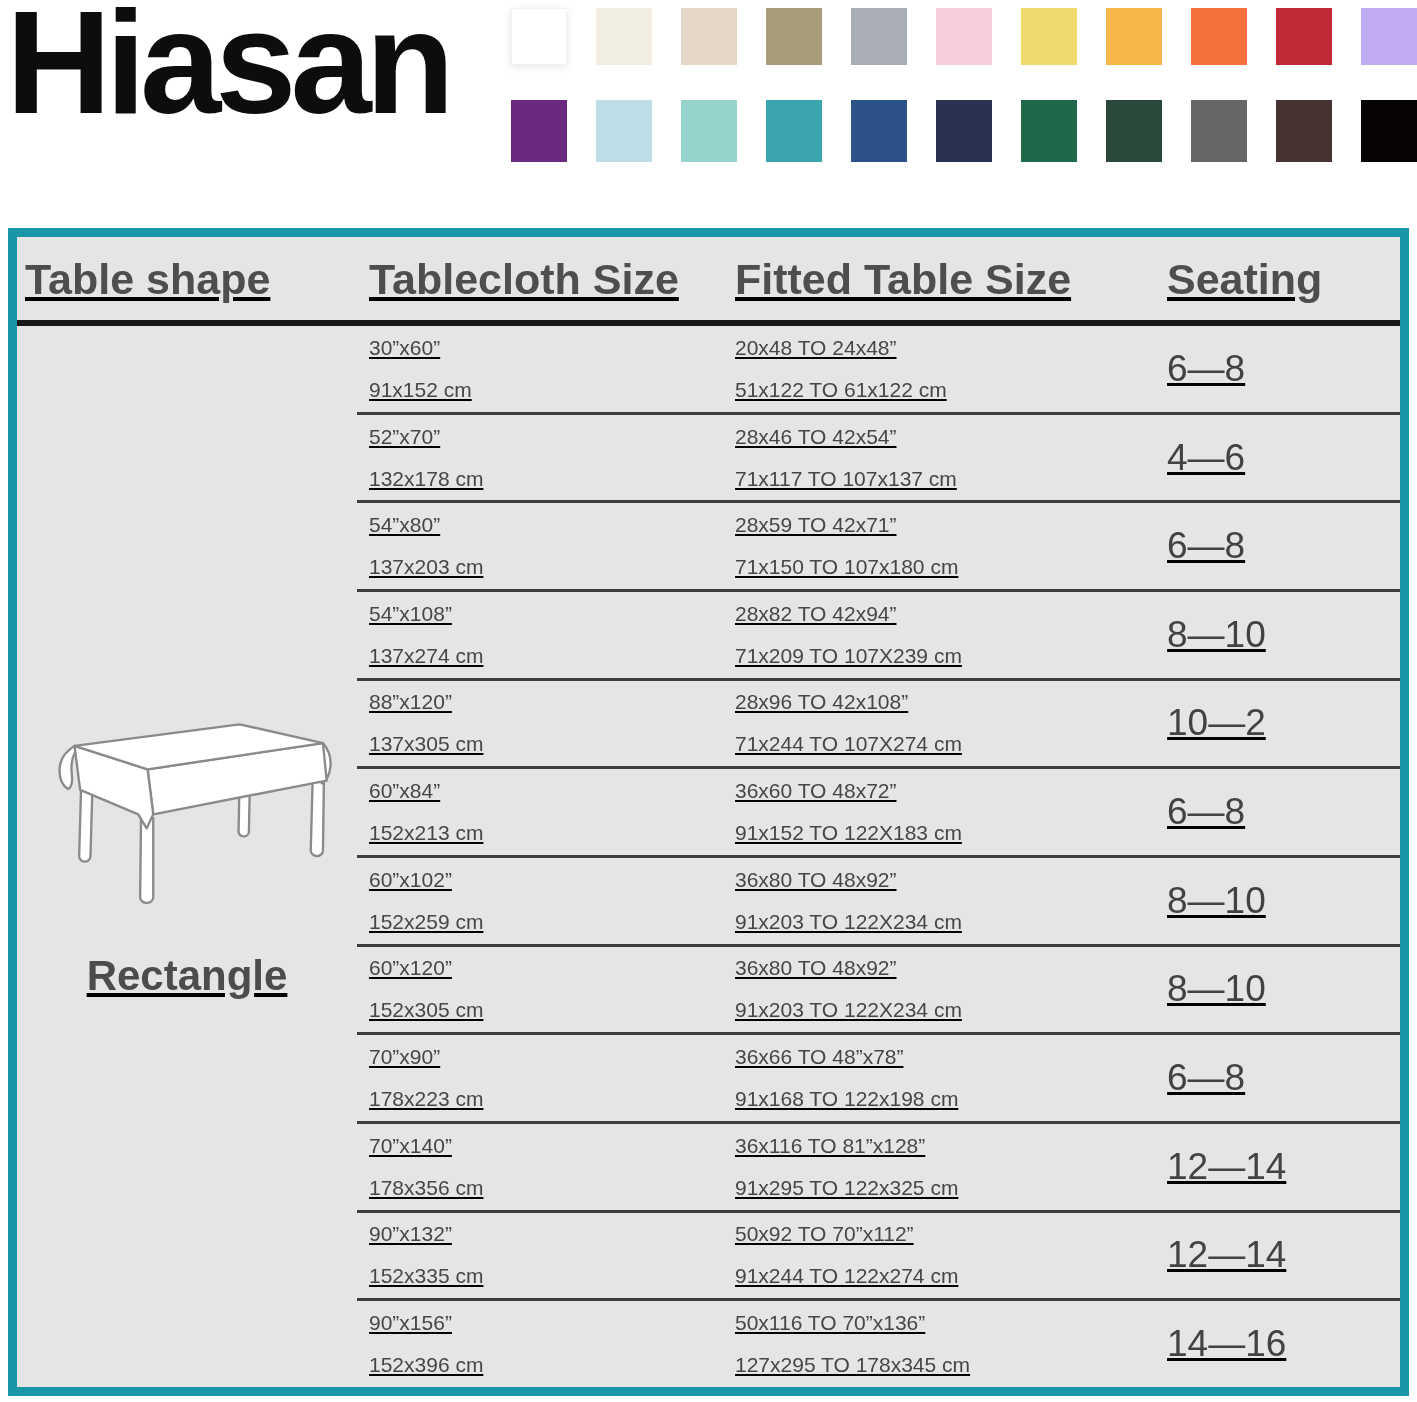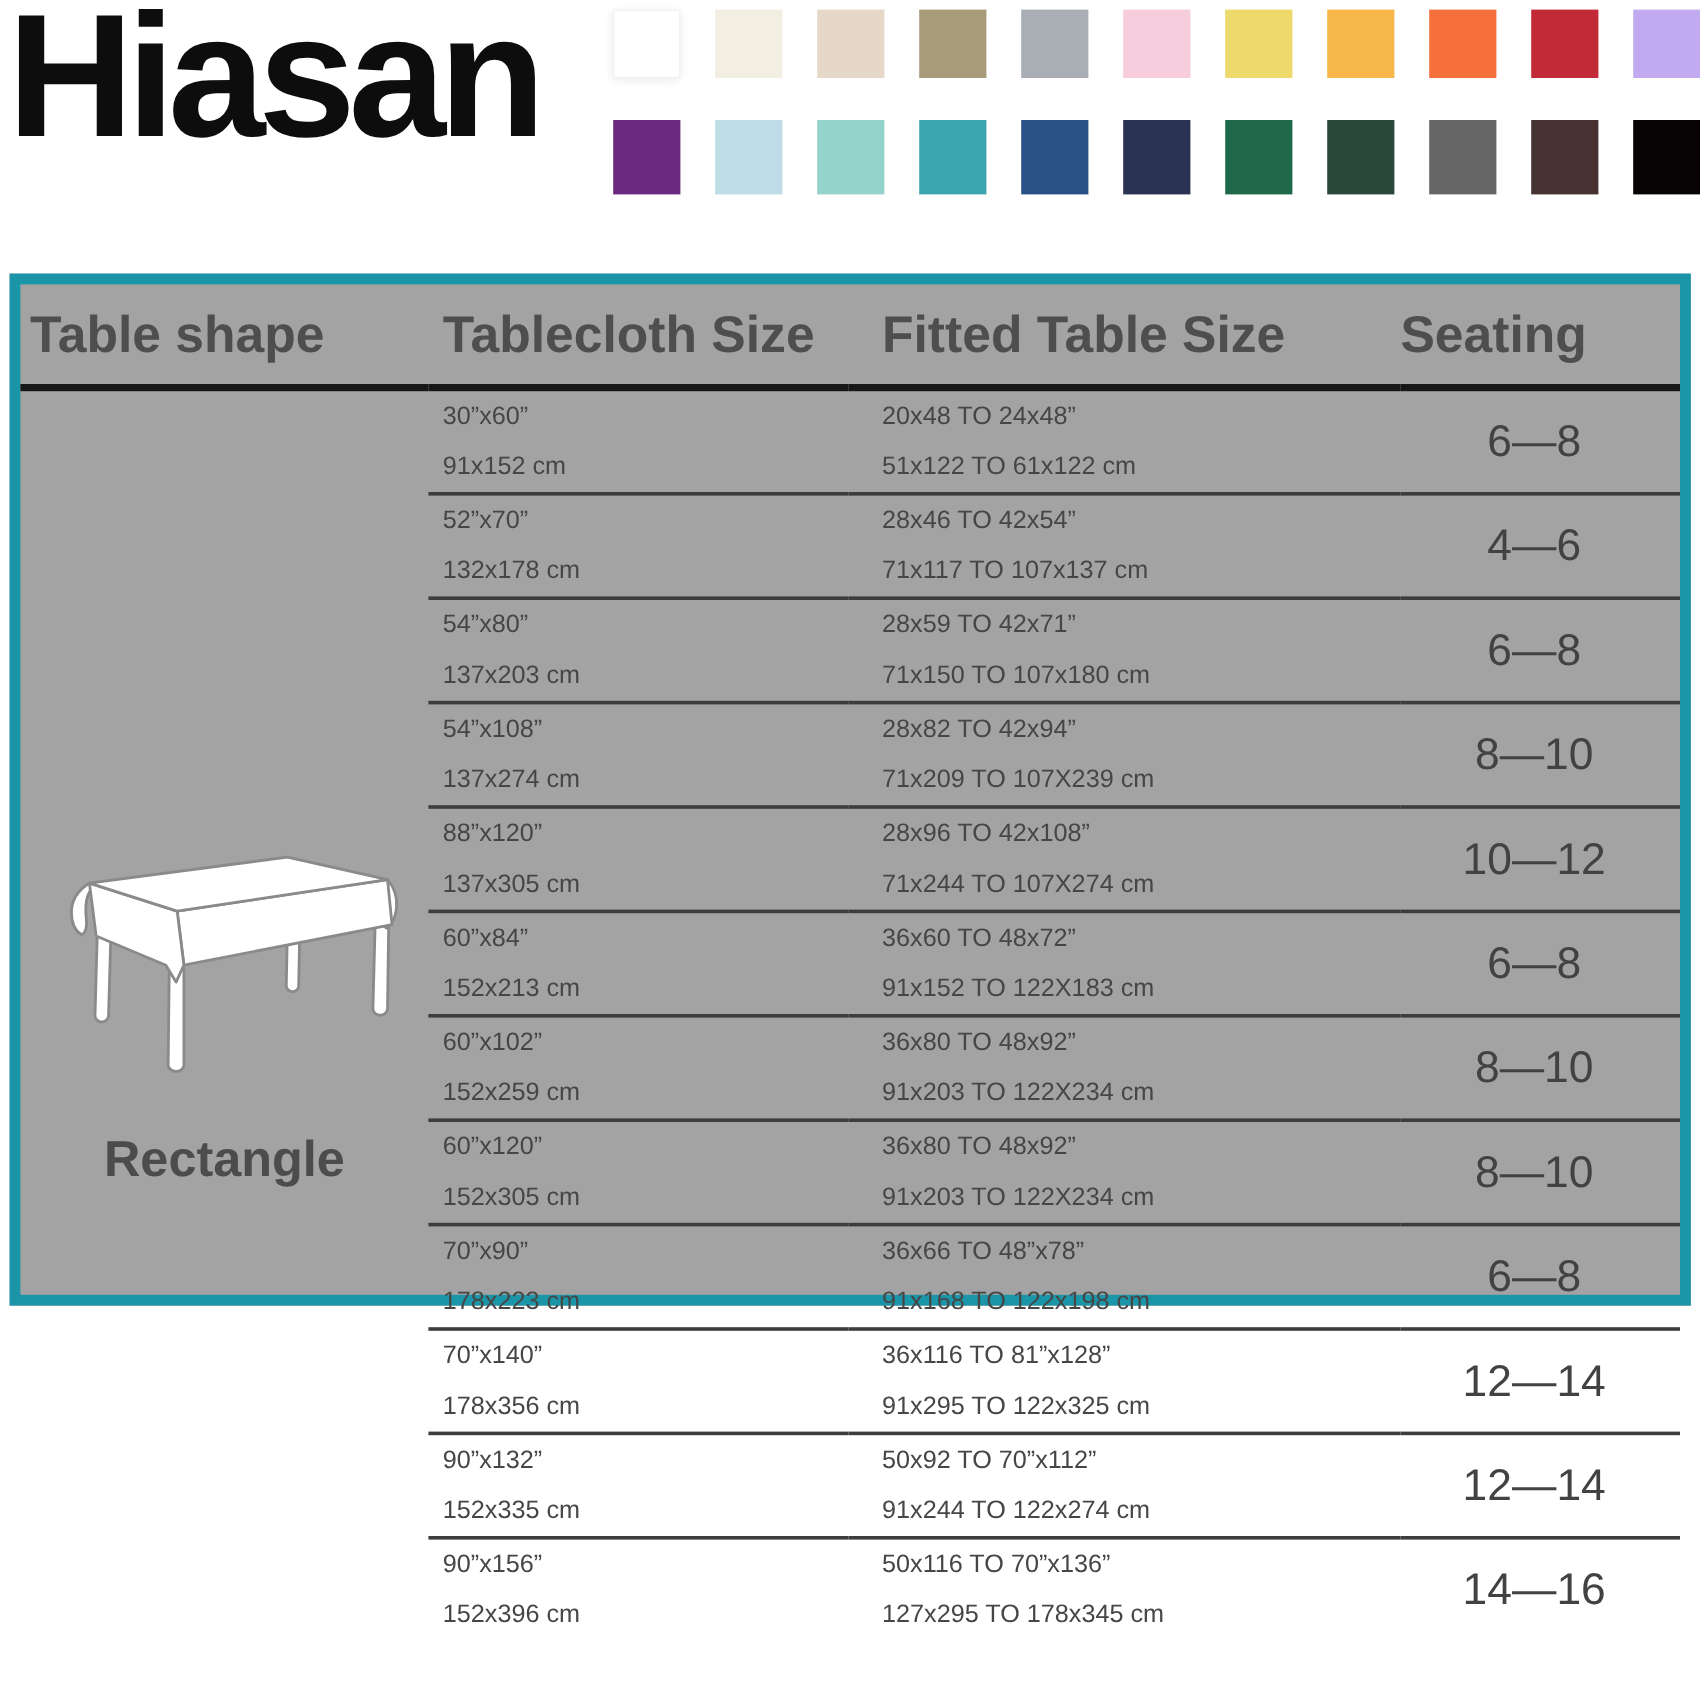--- a/index.html
+++ b/index.html
@@ -21,22 +21,23 @@
   .swatches { position:absolute; left:511px; top:8px; }
   .swatch-row { display:flex; gap:29px; }
   .swatch-row + .swatch-row { margin-top:35px; }
   .swatch { width:56px; height:57px; flex:0 0 auto; }
   .swatch-row2 .swatch { height:62px; }
   .swatch.is-white { border:1px solid #f1f1f1; box-shadow:0 2px 8px rgba(0,0,0,0.10); }
 
   
   .chart-box {
     position:absolute; left:8px; top:228px;
-    width:1401px; height:860px;
-    background:#a3a3a3;
+    width:1401px; height:1168px;
+    background:#e5e5e5;
+    text-decoration:underline;
   }
   table.size-chart {
     width:100%; height:100%;
     border-collapse:collapse; table-layout:fixed;
   }
   thead th {
     height:86px;
     border-bottom:6px solid #171717;
     font-size:43px; font-weight:bold; color:#4e4e4e;
     text-align:left; vertical-align:bottom;
@@ -47,21 +48,21 @@
   th.h-fitted     { padding-left:28px;margin-top:24px; }
   th.h-seating    { text-align:left; padding-right:14px; }
 
   tbody td { vertical-align:middle; }
   td.size-cell {
     font-size:21px; color:#464646; padding-left:12px; white-space:nowrap;
   }
   td.fitted-cell { padding-left:28px; }
   td.size-cell .line { display:block; line-height:42px; }
   td.seating-cell {
-    font-size:37px; color:#424242; text-align:center;
+    font-size:37px; color:#424242; text-align:left;
     padding-right:10px; white-space:nowrap;
   }
   tbody tr:not(:last-child) td.ruled { border-bottom:3px solid #3d3d3d; }
 
   td.shape-cell { vertical-align:middle; text-align:center; }
   .shape-wrap { display:flex; flex-direction:column; align-items:center; }
   .shape-svg { width:300px; height:197px; }
   .shape-label {
     margin-top:42px;
     font-size:42px; font-weight:bold; color:#4c4c4c;
@@ -184,21 +185,21 @@
         </tr>
         <tr>
           <td class="size-cell ruled">
             <span class="line">88”x120”</span>
             <span class="line">137x305 cm</span>
           </td>
           <td class="size-cell fitted-cell ruled">
             <span class="line">28x96 TO 42x108”</span>
             <span class="line">71x244 TO 107X274 cm</span>
           </td>
-          <td class="seating-cell ruled">10—12</td>
+          <td class="seating-cell ruled">10—2</td>
         </tr>
         <tr>
           <td class="size-cell ruled">
             <span class="line">60”x84”</span>
             <span class="line">152x213 cm</span>
           </td>
           <td class="size-cell fitted-cell ruled">
             <span class="line">36x60 TO 48x72”</span>
             <span class="line">91x152 TO 122X183 cm</span>
           </td>

